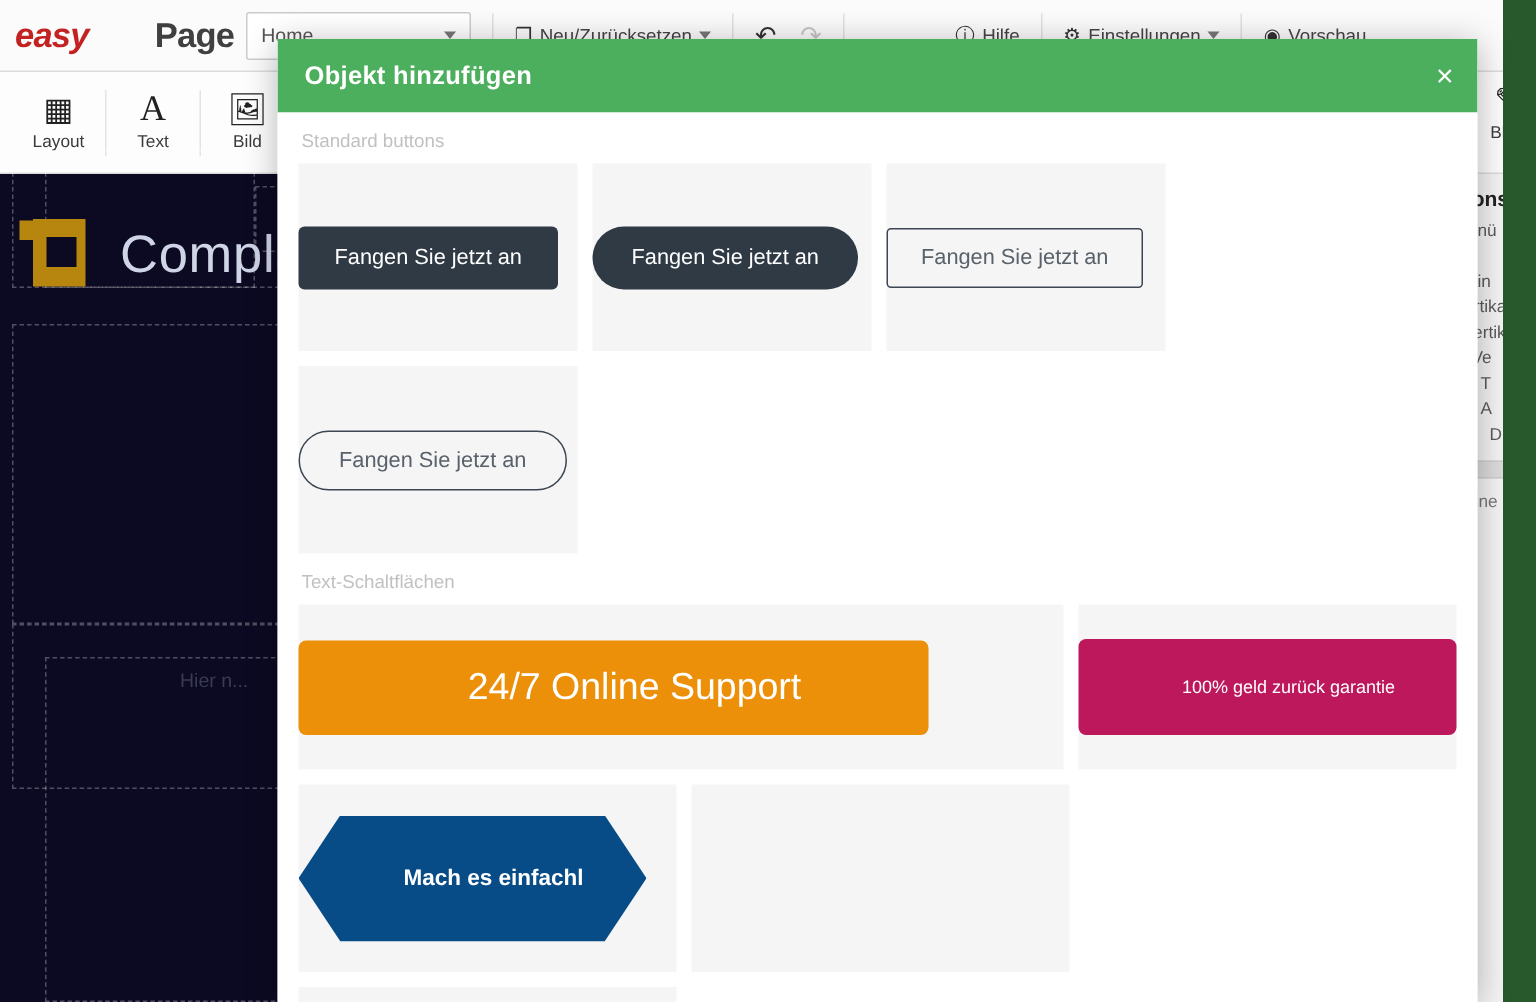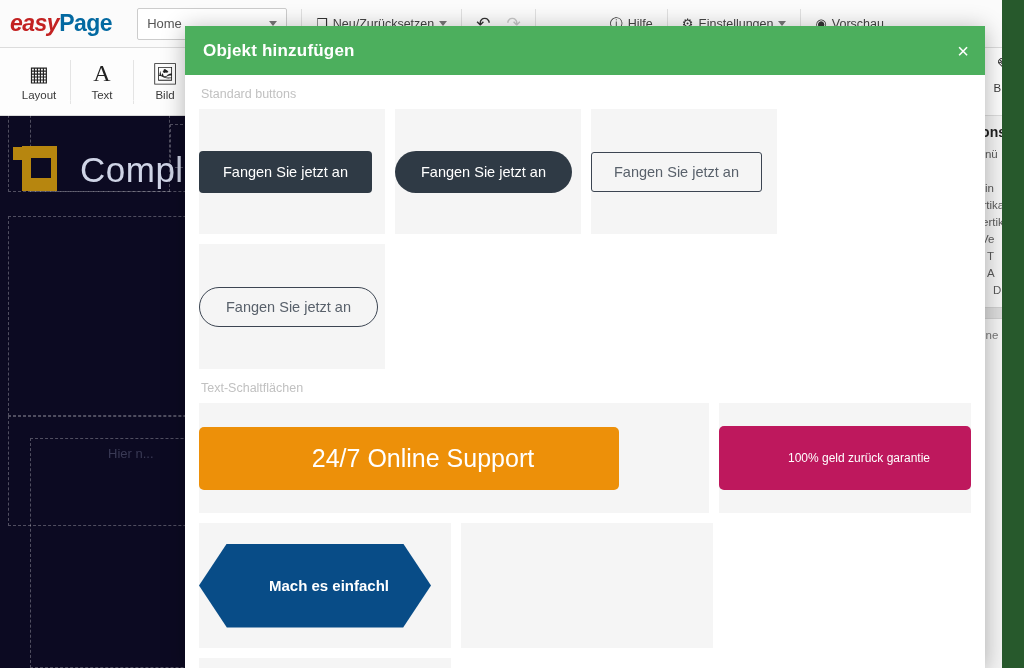--- a/index.html
+++ b/index.html
@@ -14,24 +14,24 @@
   
   .app-bg { position: absolute; inset: 0; background: #ffffff; }
 
   .topbar {
     position: absolute; top: 0; left: 0; width: 1024px; height: 48px;
     background: #fbfbfb; border-bottom: 1px solid #dcdcdc;
     display: flex; align-items: center;
   }
   .logo { margin-left: 10px; font-size: 23px; font-weight: bold; font-style: italic; letter-spacing: -.5px; }
   .logo .easy { color: #c32222; }
-  .logo .page { color: #0369a1; font-style: normal; }
+  .logo .page { color: #404040; font-style: normal; margin-left: 44px; }
 
   .page-select {
-    margin-left: 25px; width: 150px; height: 32px;
+    margin-left: 8px; width: 150px; height: 32px;
     border: 1px solid #ccc; background: #fff; border-radius: 2px;
     display: flex; align-items: center; justify-content: space-between;
     padding: 0 9px; font-size: 13px; color: #555;
   }
   .caret { width: 0; height: 0; border-left: 4px solid transparent; border-right: 4px solid transparent; border-top: 5px solid #777; }
 
   .tb-div { width: 1px; height: 30px; background: #e0e0e0; margin: 0 14px; }
   .tb-item { display: flex; align-items: center; gap: 5px; font-size: 12.5px; color: #444; white-space: nowrap; }
   .tb-ico { font-size: 13px; color: #333; }
   .tb-ico.dim { color: #c6c6c6; }
@@ -54,21 +54,21 @@
     position: absolute; top: 116px; left: 0; width: 964px; height: 552px;
     background: #0c0a22;
   }
   .dashbox { position: absolute; border: 1px dashed rgba(255,255,255,.28); }
   .brandrow { position: absolute; left: 12px; top: 30px; width: 640px; height: 48px; display: flex; align-items: center; gap: 18px; }
   .brand-mark { position: relative; width: 50px; height: 48px; }
   .brand-mark .sq-out { position: absolute; left: 10px; top: 0; width: 35px; height: 45px; background: #b7860f; }
   .brand-mark .sq-in { position: absolute; left: 19px; top: 12px; width: 20px; height: 20px; background: #0c0a22; }
   .brand-mark .sq-tl { position: absolute; left: 1px; top: 1px; width: 12px; height: 13px; background: #b7860f; }
   .brand-text { font-size: 35px; color: #cfd4e6; font-weight: 300; letter-spacing: .5px; white-space: nowrap; }
-  .hero-hint { position: absolute; left: 108px; top: 330px; font-size: 13px; color: #3a3a55; }
+  .hero-hint { position: absolute; left: 120px; top: 330px; font-size: 13px; color: #3a3a55; }
 
   
   .rsidebar {
     position: absolute; top: 116px; left: 964px; width: 60px; height: 552px;
     background: #f4f4f4; border-left: 1px solid #d5d5d5;
     font-size: 11.5px; color: #555; overflow: hidden;
   }
   .rs-title { padding: 8px 6px 4px 6px; font-size: 14px; color: #222; font-weight: bold; white-space: nowrap; }
   .rs-tree { padding: 2px 4px; }
   .rs-node { display: flex; align-items: center; gap: 3px; line-height: 17px; white-space: nowrap; color: #5a5a5a; }

